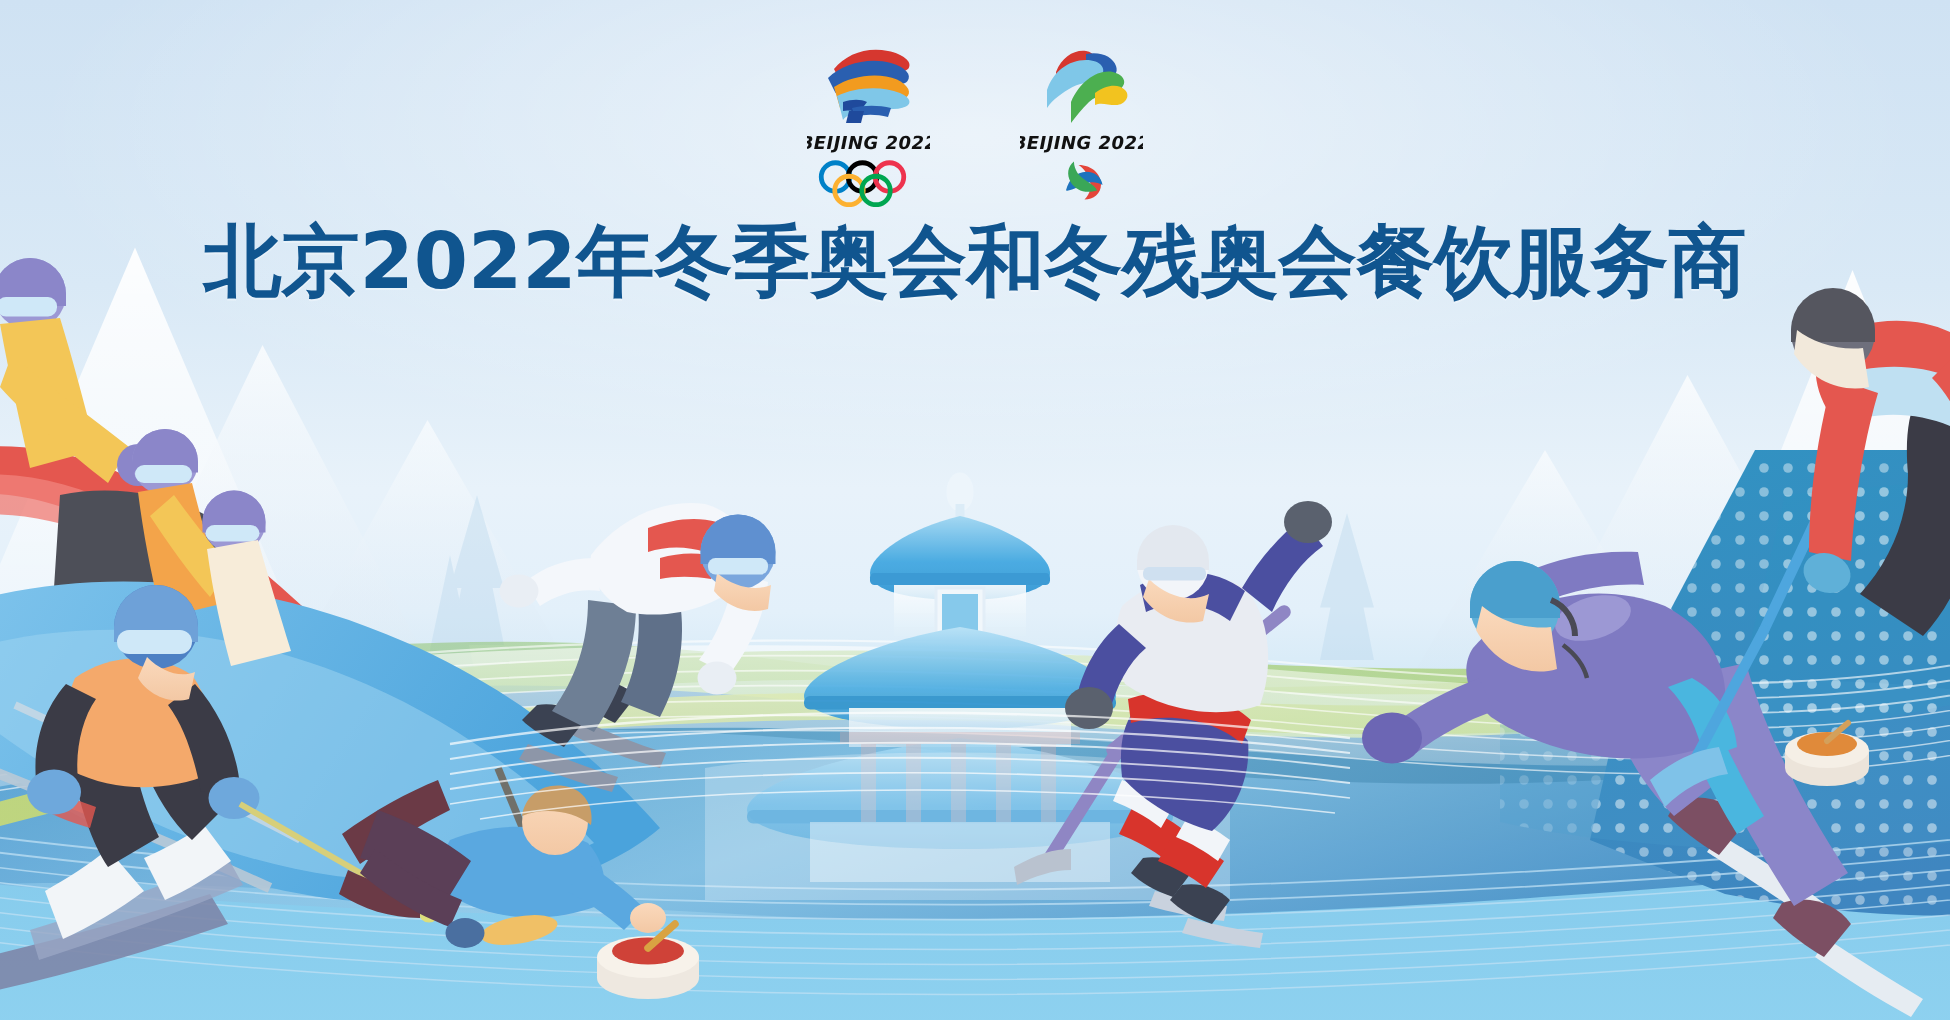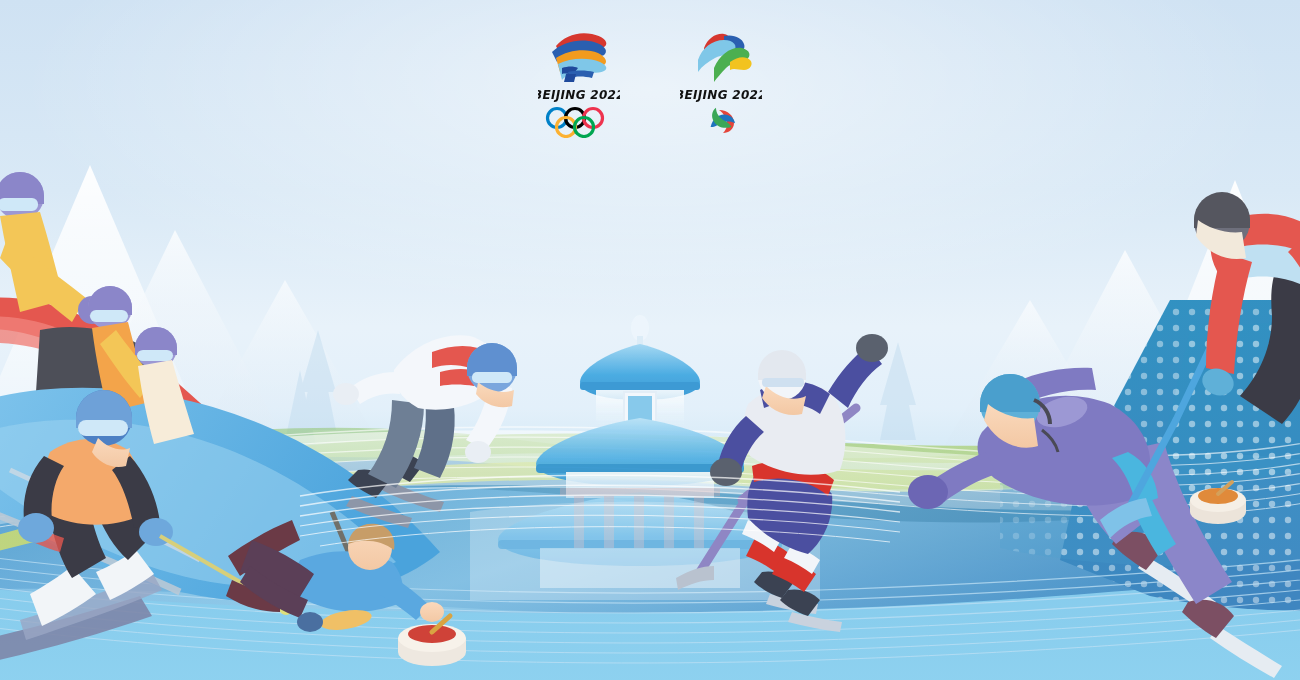--- a/index.html
+++ b/index.html
@@ -514,14 +514,15 @@
       <svg class="emb-rings" width="72" height="32" viewBox="0 0 72 32">
         <g transform="translate(36,15)">
           <path d="M -2,-11 C 7,-11 13,-5 13,2 C 13,8 8,12 2,12 C 6,8 7,3 5,-2 C 3,-7 0,-10 -2,-11 Z" fill="#e4453a"></path>
           <path d="M 0,-12 C 6,-6 7,0 4,6 C 1,11 -4,13 -9,11 C -4,8 -2,3 -2,-3 C -2,-8 -1,-11 0,-12 Z" fill="#1e73be" transform="rotate(-120)"></path>
           <path d="M 0,-12 C 6,-6 7,0 4,6 C 1,11 -4,13 -9,11 C -4,8 -2,3 -2,-3 C -2,-8 -1,-11 0,-12 Z" fill="#3aa757" transform="rotate(120)"></path>
         </g>
       </svg>
     </div>
   </div>
 
+  <div id="title">北京2022年冬季奥会和冬残奥会餐饮服务商</div>
 
 </div>
 
 </body></html>

